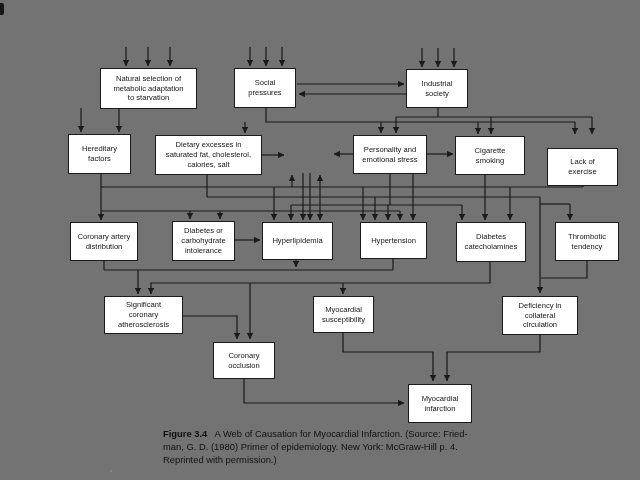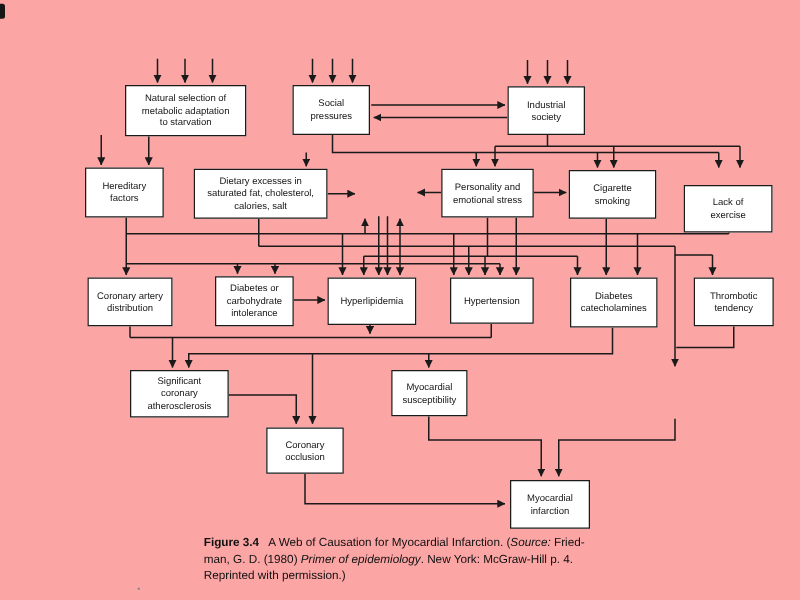--- a/index.html
+++ b/index.html
@@ -1,26 +1,26 @@
 <!DOCTYPE html>
 <html><head>
 <meta charset="utf-8">
 <style>
   html,body{margin:0;padding:0;background:#fff;}
-  .stage{position:relative;width:640px;height:480px;background:#fca5a5;overflow:hidden;
+  .stage{position:relative;width:640px;height:480px;background:#737373;overflow:hidden;
          font-family:"Liberation Sans","DejaVu Sans",sans-serif;color:#111;}
   .wires{position:absolute;left:0;top:0;}
   .node{position:absolute;box-sizing:border-box;border:1.2px solid #1b1b1b;background:#fff;
         display:flex;align-items:center;justify-content:center;text-align:center;
         font-size:7.6px;line-height:1.3;color:#141414;}
   .node span{white-space:pre-line;}
   .caption{position:absolute;left:163px;top:427px;width:400px;font-size:9.4px;line-height:13.2px;color:#101010;}
   .caption span{white-space:pre-wrap;}
   .caption .b{font-weight:700;}
-  .caption .i{font-style:italic;}
+  .caption .i{}
   .mark1{position:absolute;left:0;top:3px;width:4px;height:12px;background:#161616;border-radius:0 2px 2px 0;}
   .mark2{position:absolute;left:110px;top:470px;width:2px;height:2px;background:#8a8a8a;border-radius:50%;}
 </style>
 </head>
 <body>
 
 <div class="stage">
 
   <svg class="wires" width="640" height="480" viewBox="0 0 640 480">
     <defs>
@@ -174,20 +174,25 @@
     </div>
   <div class="node" style="left:104px;top:296px;width:79px;height:38px">
       <span>Significant
 coronary
 atherosclerosis</span>
     </div>
   <div class="node" style="left:313px;top:296px;width:61px;height:37px">
       <span>Myocardial
 susceptibility</span>
     </div>
+  <div class="node" style="left:502px;top:296px;width:76px;height:39px">
+      <span>Deficiency in
+collateral
+circulation</span>
+    </div>
   <div class="node" style="left:213px;top:342px;width:62px;height:37px">
       <span>Coronary
 occlusion</span>
     </div>
   <div class="node" style="left:408px;top:384px;width:64px;height:39px">
       <span>Myocardial
 infarction</span>
     </div>
 
   <div class="caption">

